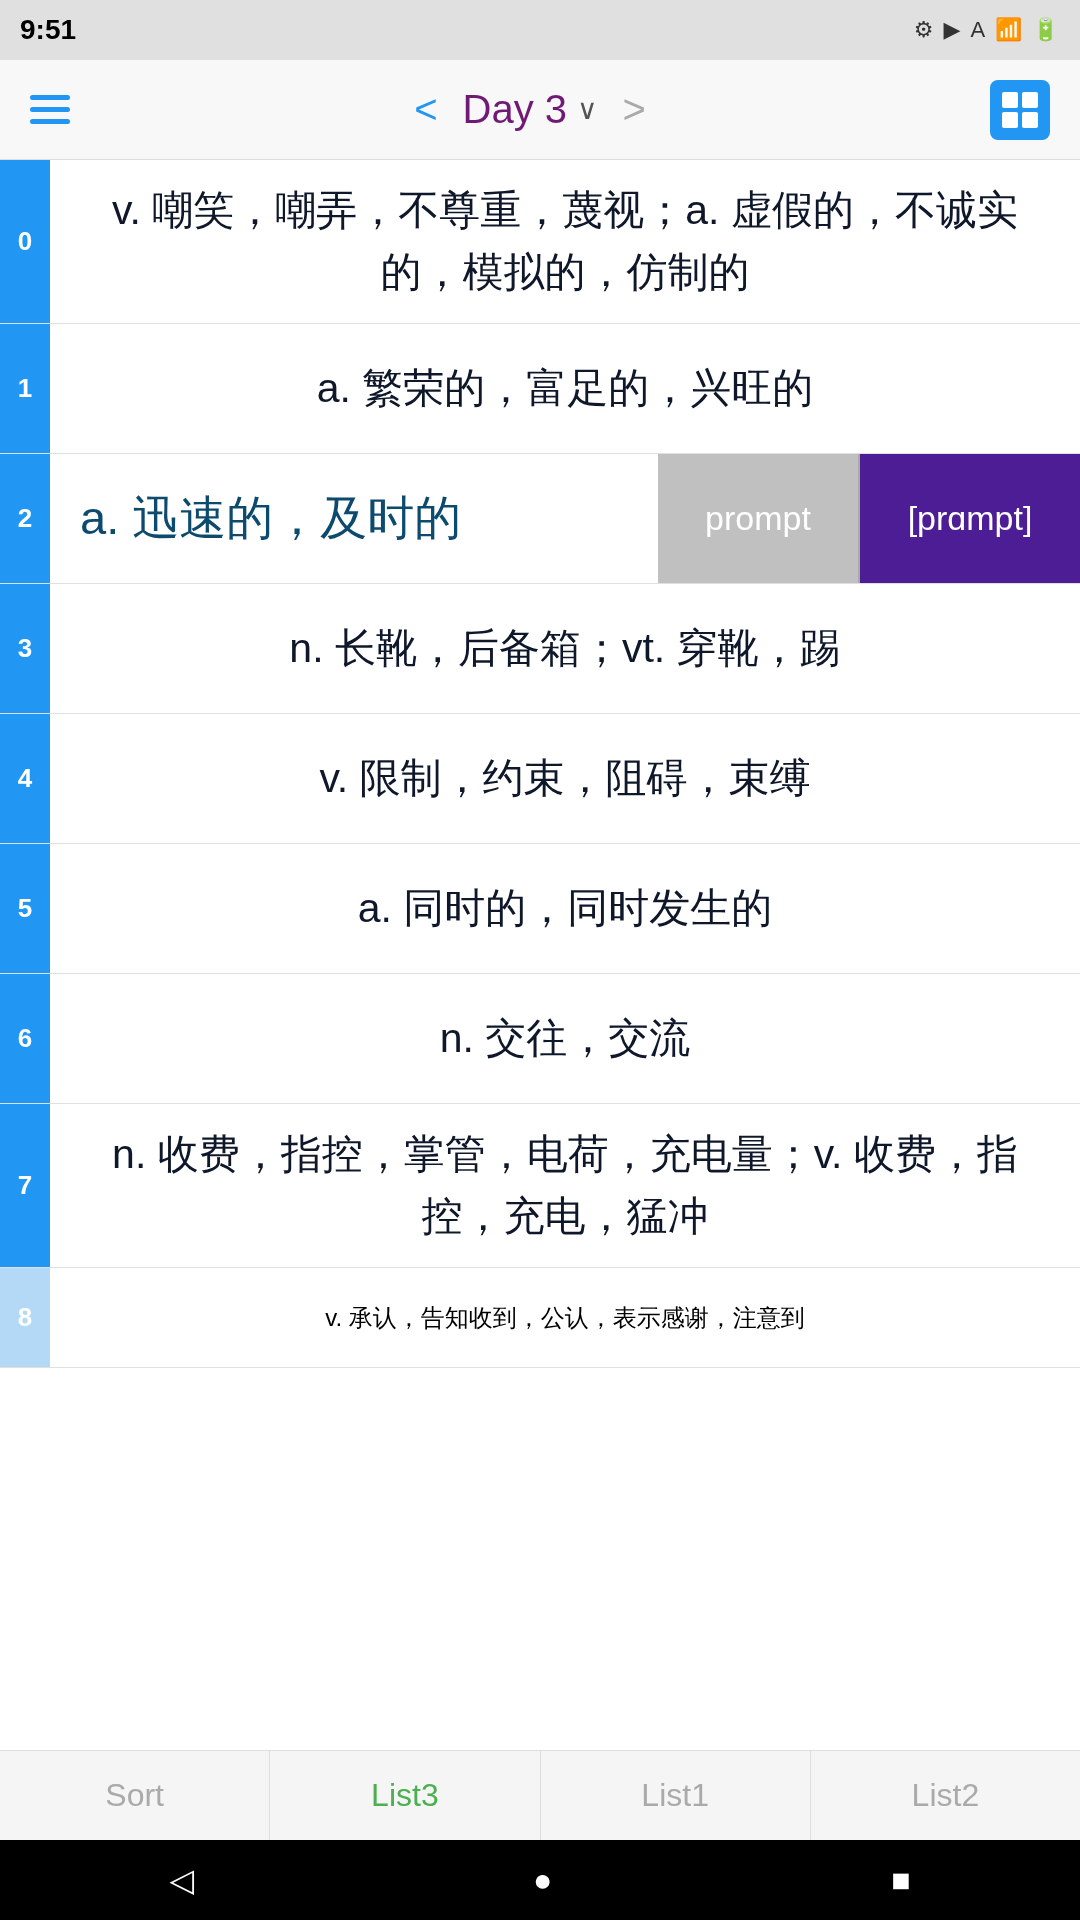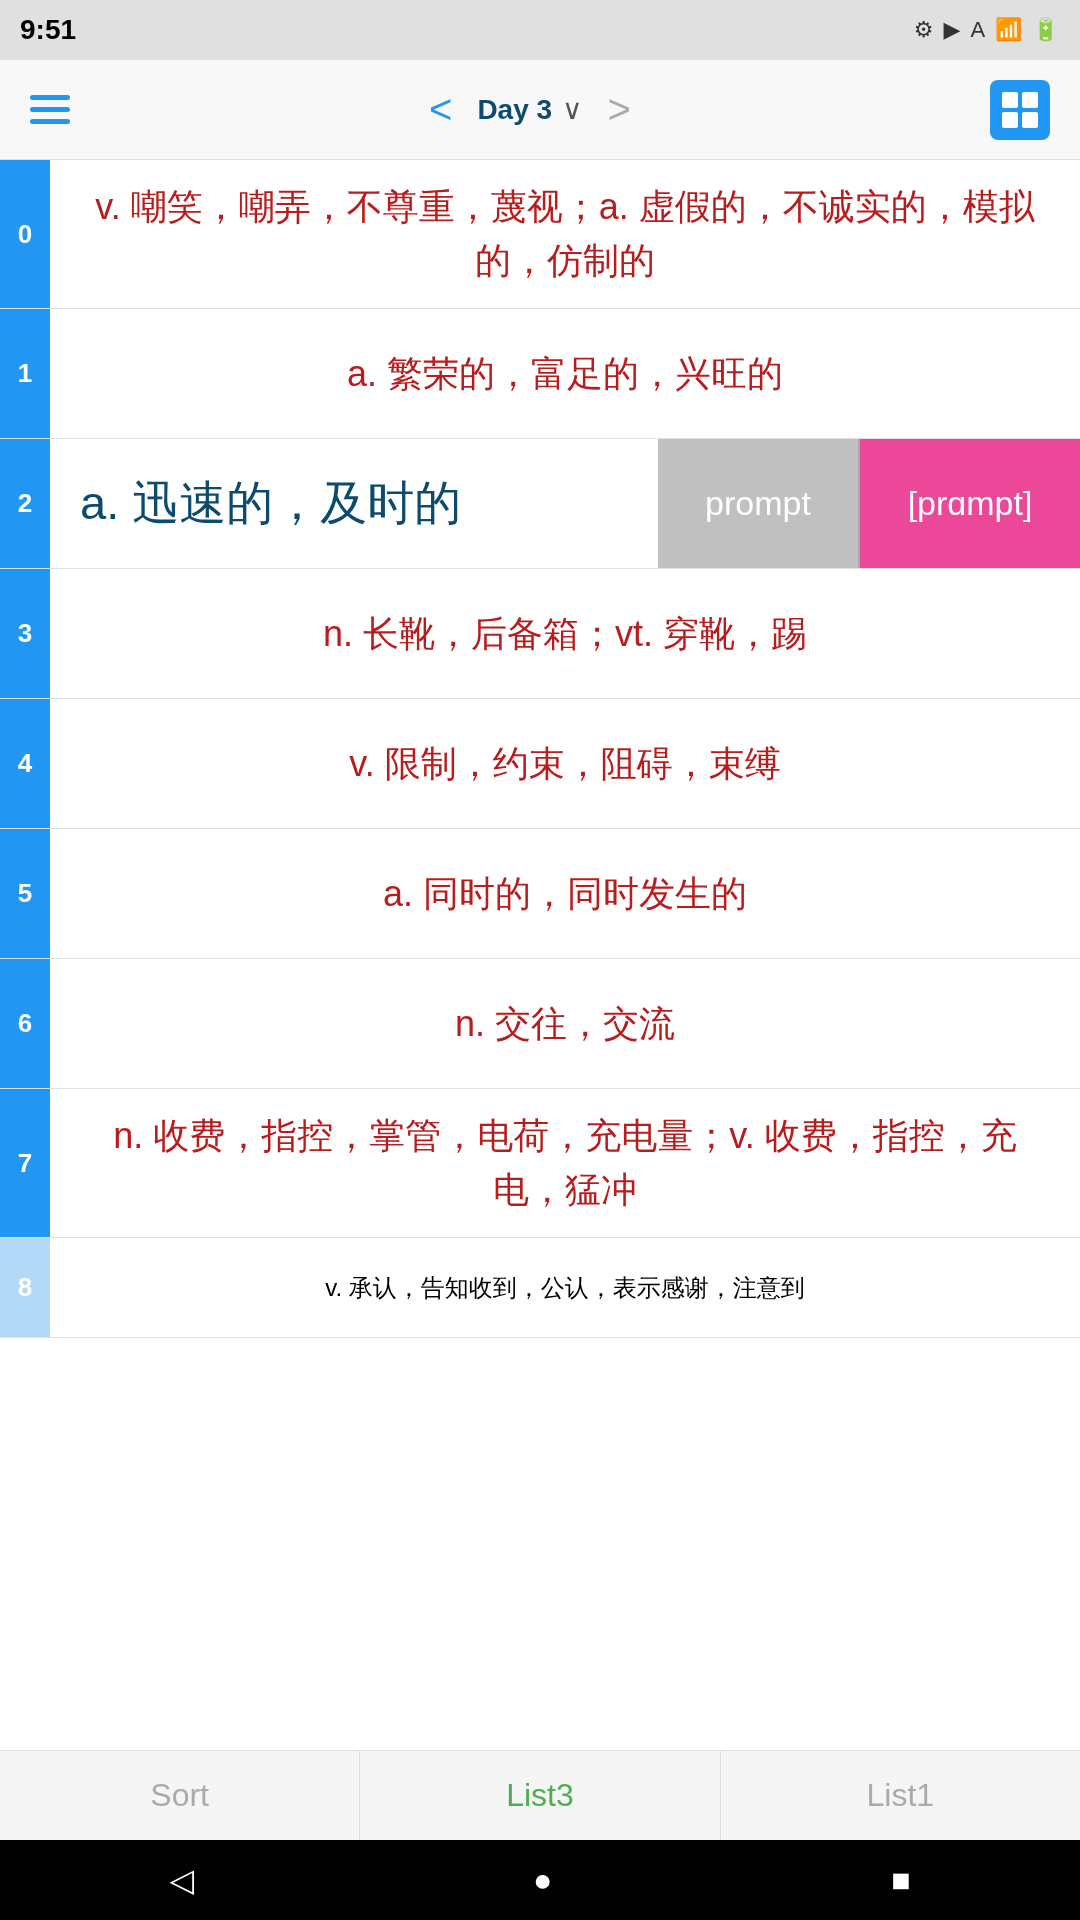--- a/index.html
+++ b/index.html
@@ -70,23 +70,23 @@
     .nav-prev, .nav-next {
       font-size: 40px;
       color: #aaa;
       cursor: pointer;
       padding: 0 15px;
     }
     .nav-prev {
       color: #2196F3;
     }
     .nav-title {
-      font-size: 28px;
-      font-weight: bold;
-      color: #0c4a6e;
+      font-size: 40px;
+      font-weight: normal;
+      color: #701a75;
     }
     .nav-dropdown-arrow {
       font-size: 28px;
       color: #555;
     }
     .nav-grid-icon {
       width: 60px;
       height: 60px;
       background: #2196F3;
       border-radius: 8px;
@@ -125,22 +125,22 @@
       font-size: 26px;
       font-weight: bold;
     }
 
     .word-content {
       flex: 1;
       display: flex;
       align-items: center;
       justify-content: center;
       padding: 20px 30px;
-      font-size: 36px;
-      color: #b91c1c;
+      font-size: 41px;
+      color: #0f172a;
       text-align: center;
       line-height: 1.5;
     }
 
     
     .word-row-popup {
       display: flex;
       align-items: stretch;
       border-bottom: 1px solid #e0e0e0;
       min-height: 130px;
@@ -269,21 +269,21 @@
     <div class="word-content">a. 繁荣的，富足的，兴旺的</div>
   </div>
 
   <div class="word-row-popup" style="min-height:130px; border-bottom:1px solid #e0e0e0; display:flex; align-items:stretch; position:relative;">
     <div class="word-index" style="width:50px;min-width:50px;background:#2196F3;color:#fff;display:flex;align-items:center;justify-content:center;font-size:26px;font-weight:bold;">2</div>
     <div class="word-2-content" style="flex:1;display:flex;align-items:center;padding:20px 30px;font-size:47px;color:#0c4a6e;line-height:1.5;">a. 迅速的，及时的</div>
 
     <div class="popup-overlay" style="position:absolute;right:0;top:0;bottom:0;display:flex;align-items:stretch;">
       <div class="popup-word" style="background:#c0c0c0;display:flex;align-items:center;justify-content:center;font-size:34px;color:#fff;padding:16px 50px;">prompt</div>
       <div style="width:2px;background:#aaa;"></div>
-      <div class="popup-phonetic" style="background:#ec4899;display:flex;align-items:center;justify-content:center;font-size:34px;color:#fff;padding:0 50px;">[prɑmpt]</div>
+      <div class="popup-phonetic" style="background:#4c1d95;display:flex;align-items:center;justify-content:center;font-size:34px;color:#fff;padding:0 50px;">[prɑmpt]</div>
     </div>
   </div>
 
   <div class="word-row">
     <div class="word-index">3</div>
     <div class="word-content">n. 长靴，后备箱；vt. 穿靴，踢</div>
   </div>
 
   <div class="word-row">
     <div class="word-index">4</div>
@@ -309,19 +309,20 @@
     <div class="word-index" style="width:50px;min-width:50px;background:#b3d9f7;color:#fff;display:flex;align-items:center;justify-content:center;font-size:26px;font-weight:bold;">8</div>
     <div class="word-content" style="flex:1;display:flex;align-items:center;padding:20px 13px;font-size:24px;color:#000;line-height:1.5;overflow:hidden;">v. 承认，告知收到，公认，表示感谢，注意到</div>
   </div>
 
 </div>
 
 <div class="bottom-tabs">
   <div class="tab-item">Sort</div>
   <div class="tab-item active">List3</div>
   <div class="tab-item">List1</div>
+  <div class="tab-item">List2</div>
 </div>
 
 <div class="android-nav">
   <span class="android-nav-btn">◁</span>
   <span class="android-nav-btn">●</span>
   <span class="android-nav-btn">■</span>
 </div>
 
 </body></html>

